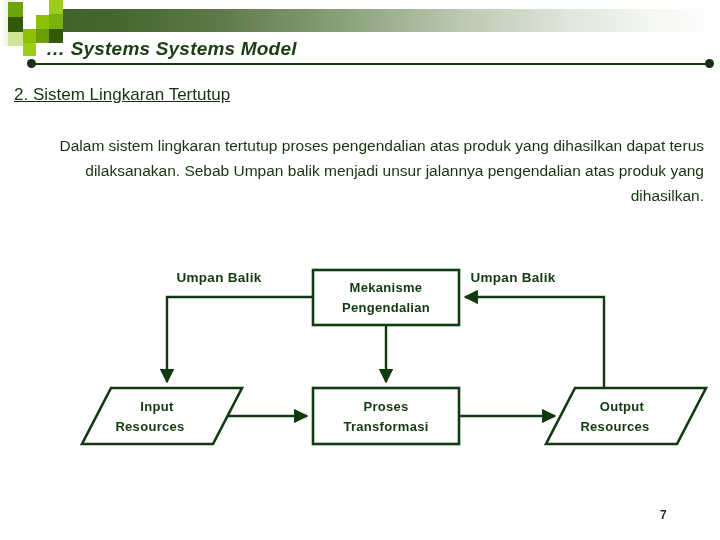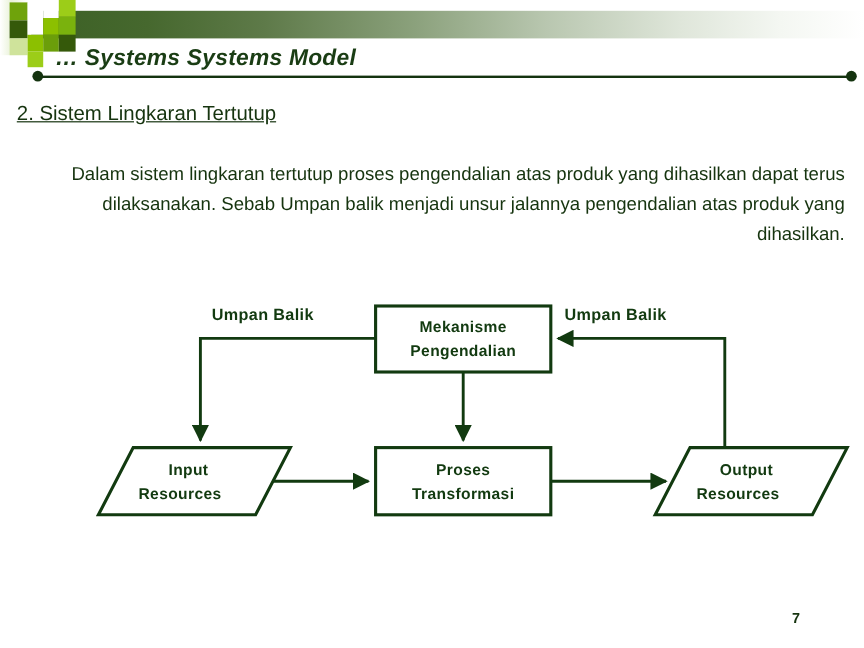--- a/index.html
+++ b/index.html
@@ -102,21 +102,21 @@
     font-size: 15.5px;
     line-height: 25px;
     color: #16340f;
     text-align: right;
   }
 
   
   #diagram {
     position: absolute;
     left: 0;
-    top: 235px;
+    top: 250px;
     width: 720px;
     height: 225px;
   }
   #diagram svg { display: block; }
   .dg-shape {
     fill: #ffffff;
     stroke: #123a10;
     stroke-width: 2.6;
   }
   .dg-line {

